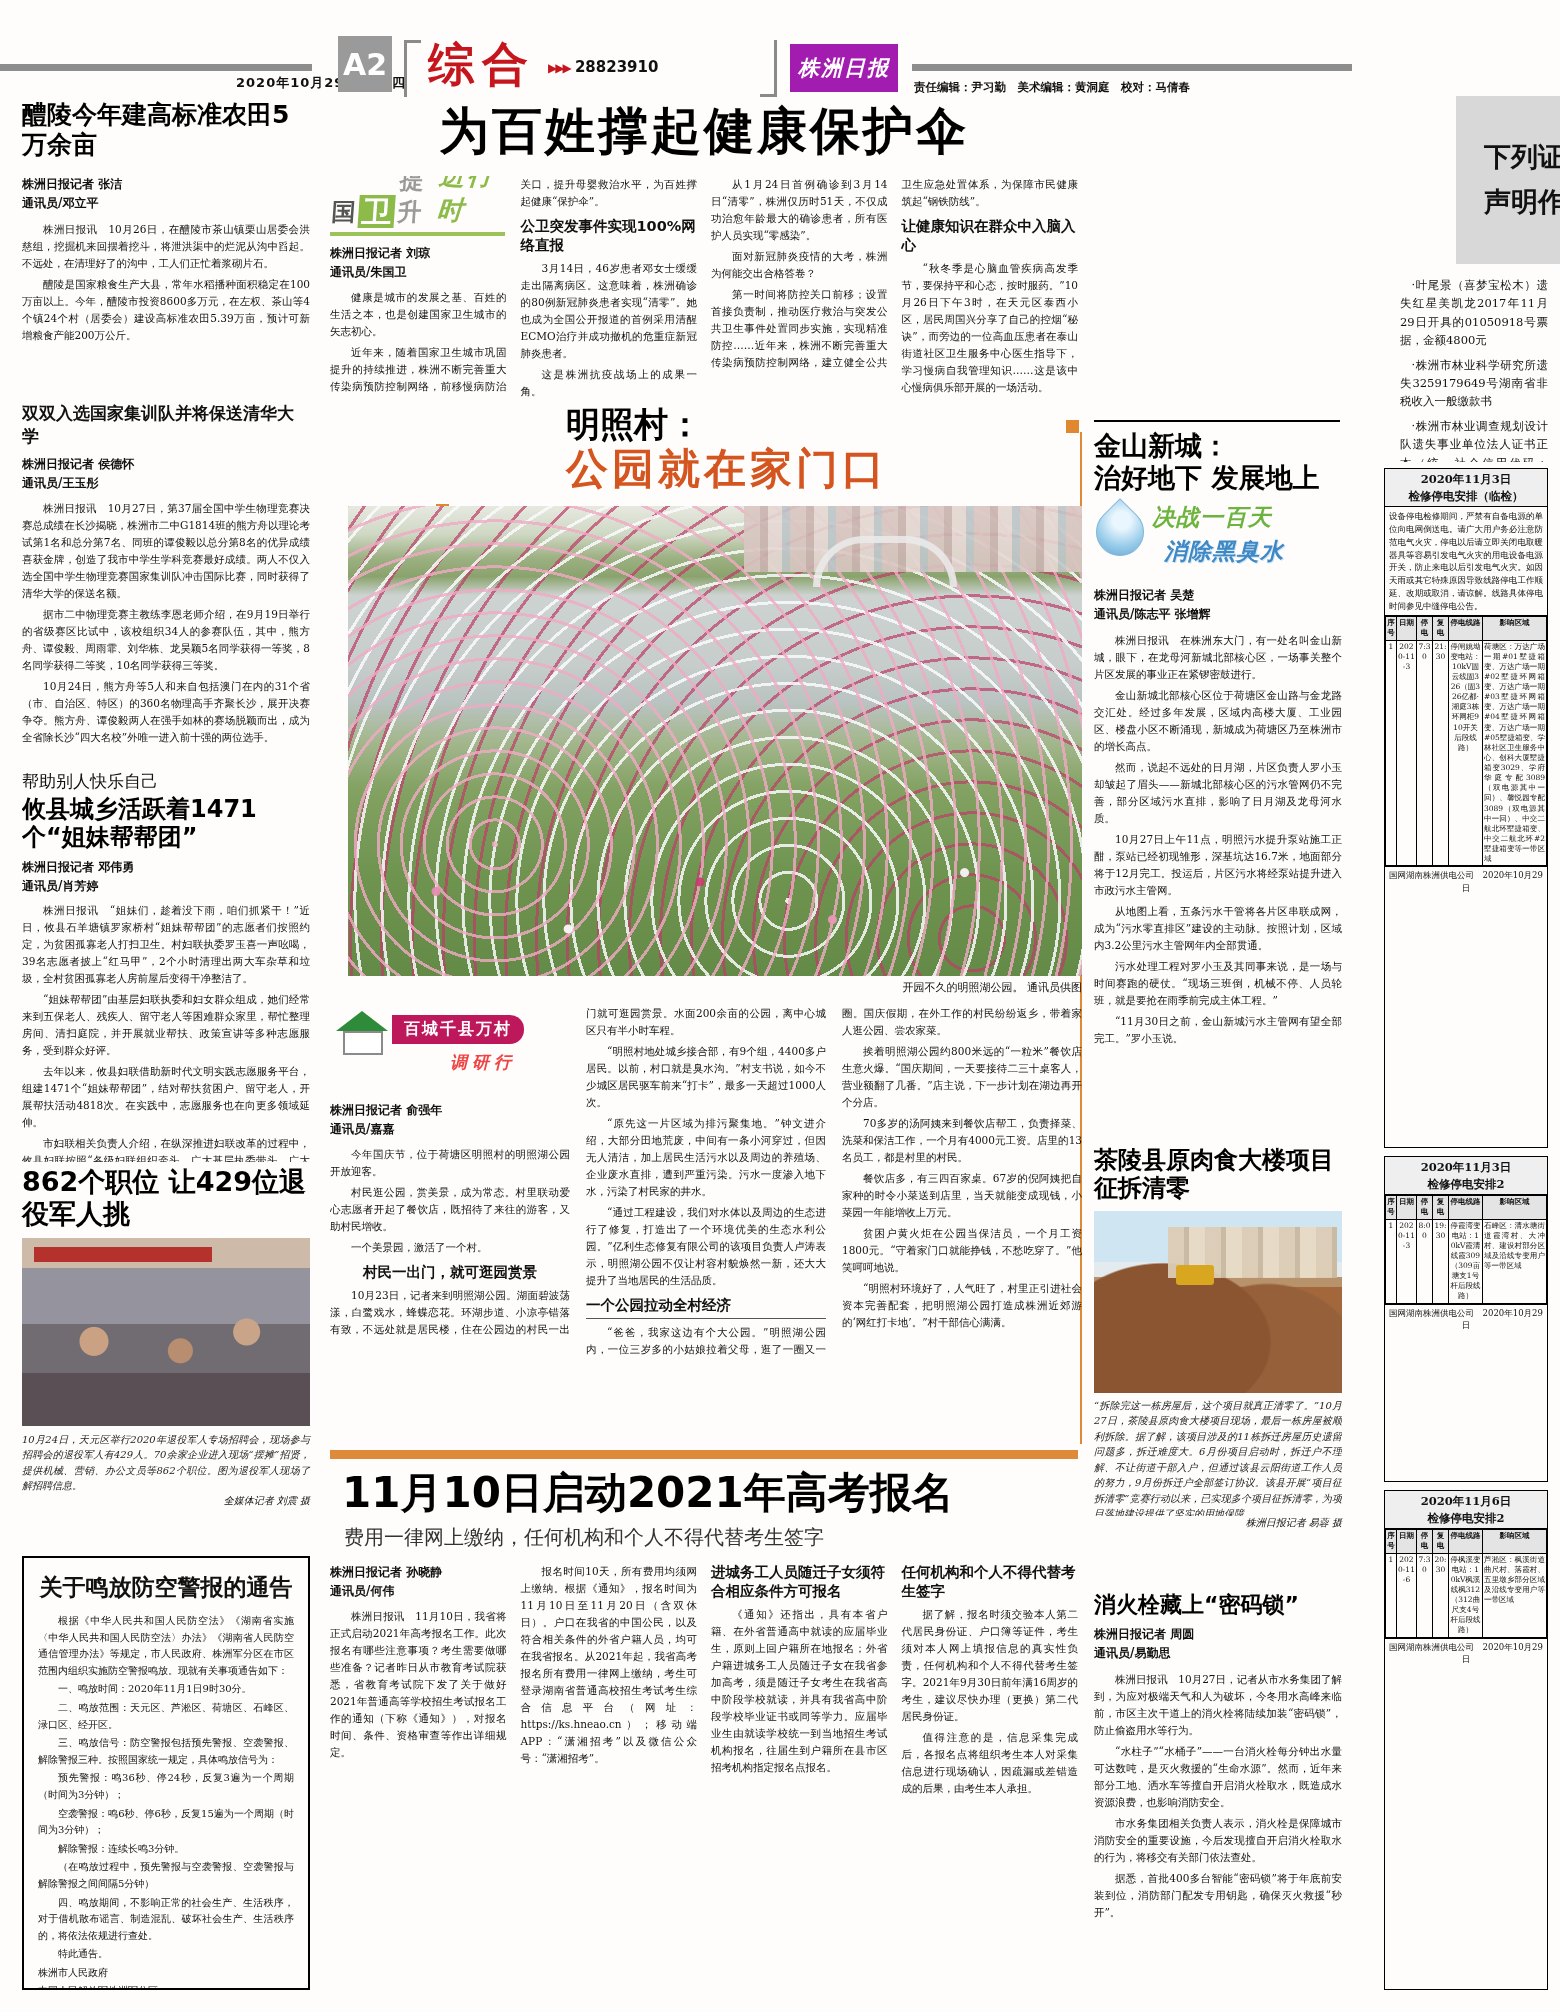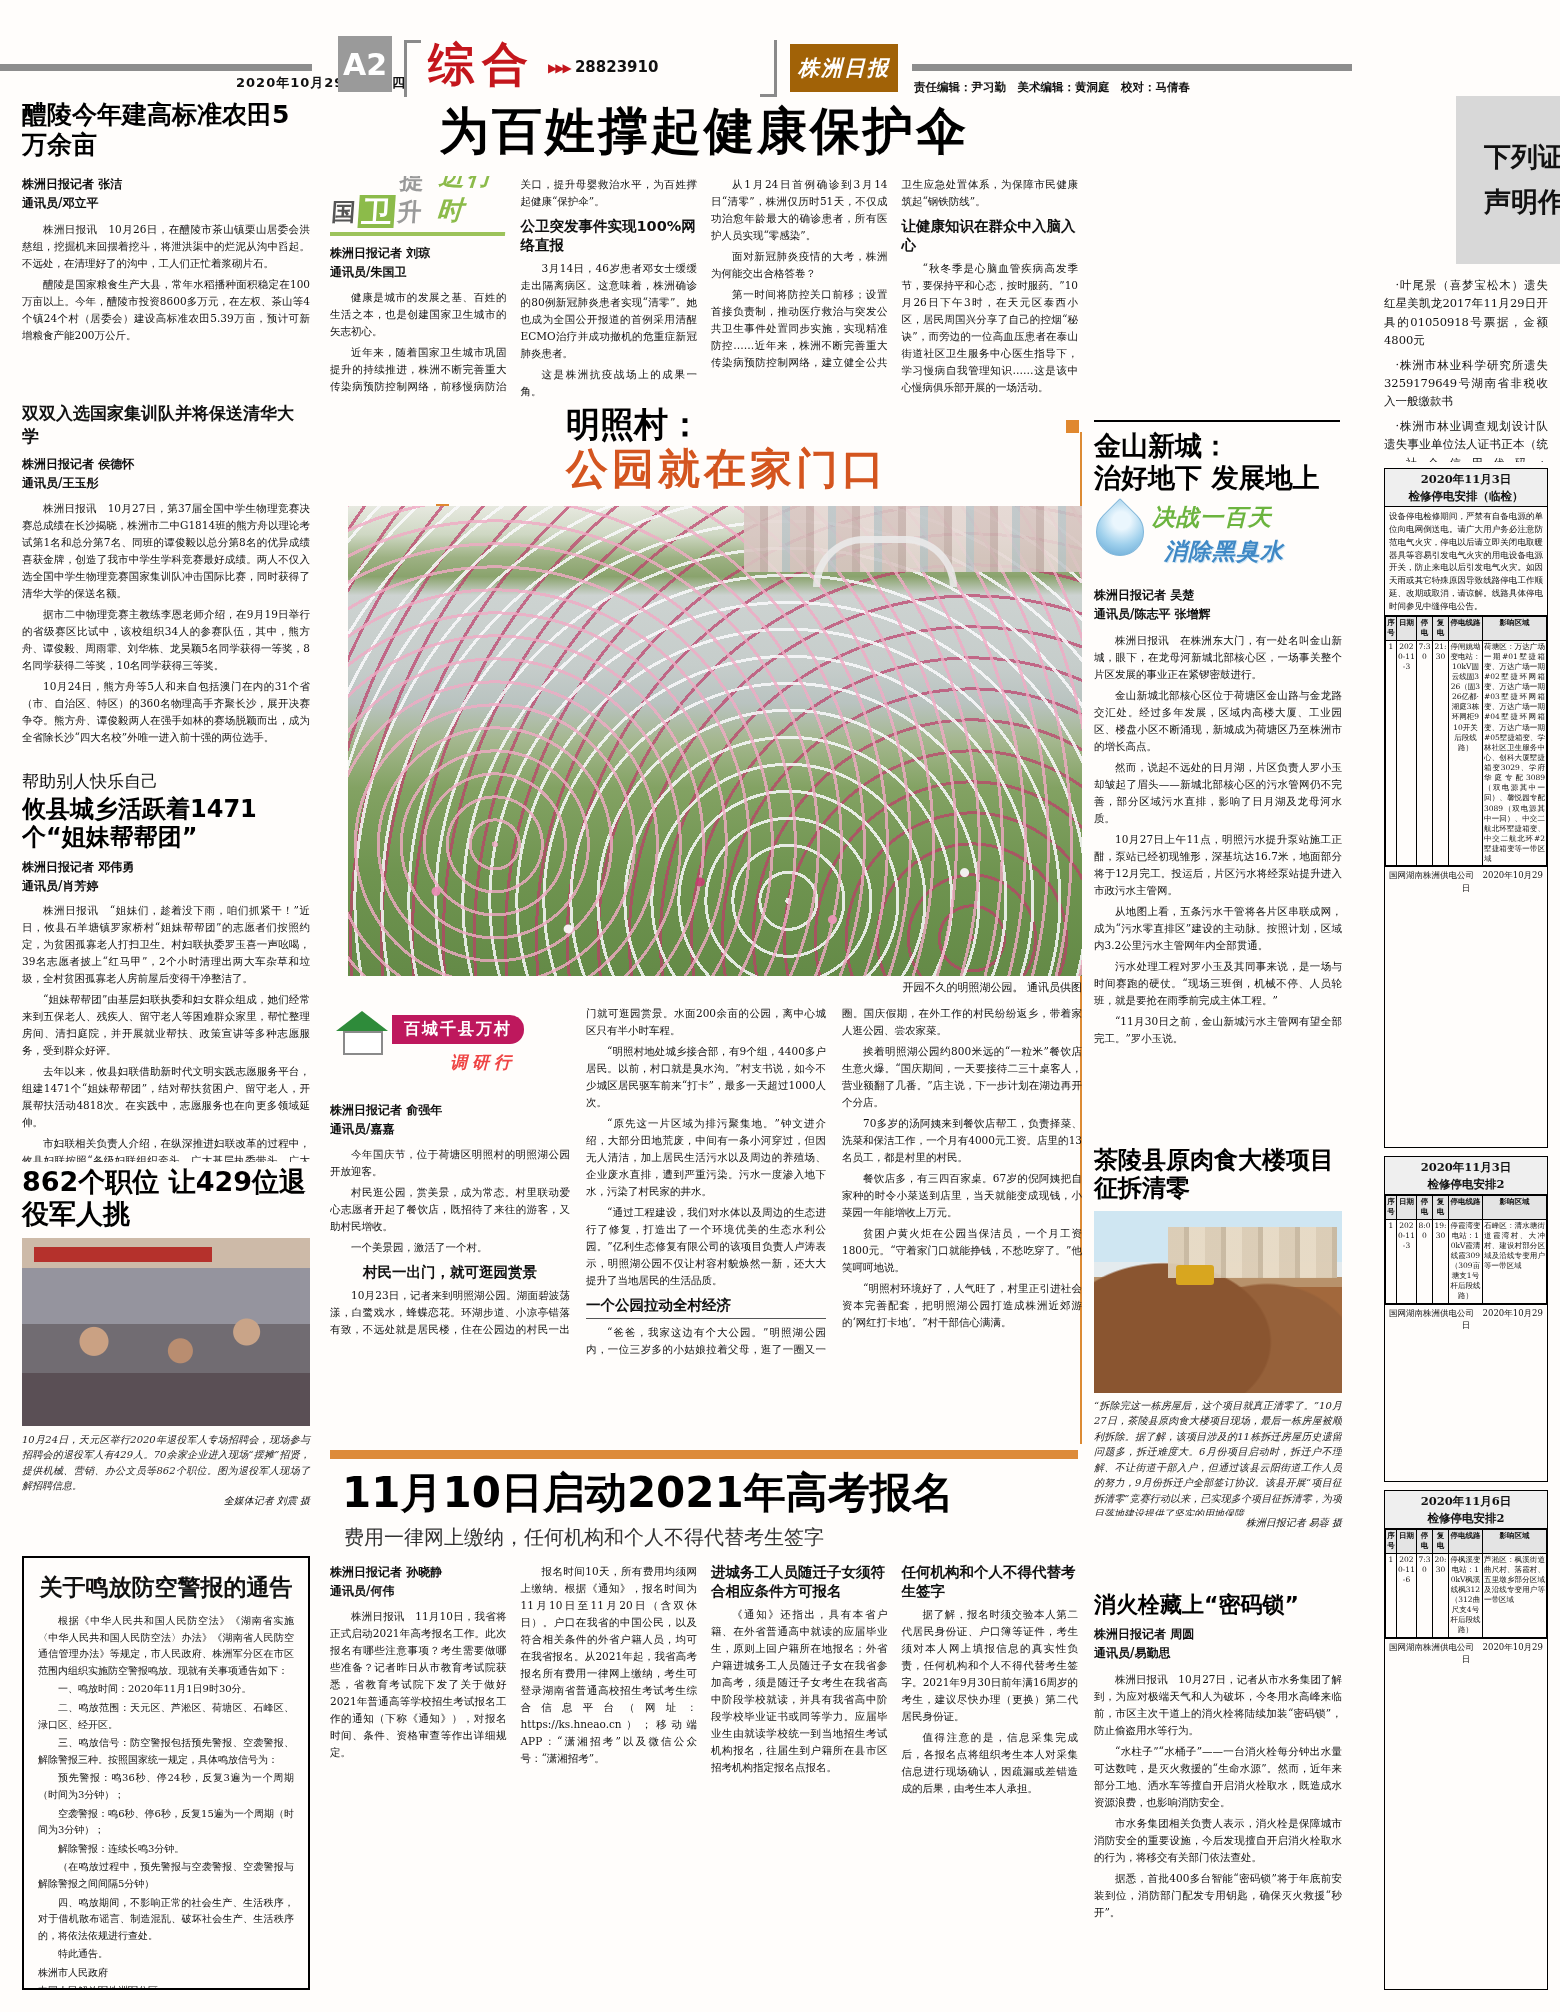--- a/index.html
+++ b/index.html
@@ -11,21 +11,21 @@
   .hbar{background:#8d8d8d;height:7px;}
   .date{font-size:13px;font-weight:bold;letter-spacing:1px;}
   .a2box{width:54px;height:56px;background:#9a9a9a;color:#fff;font-size:30px;font-weight:bold;
          display:flex;align-items:center;justify-content:center;}
   .brk{width:14px;height:54px;}
   .brk.open{border-left:3px solid #8a8a8a;border-top:3px solid #8a8a8a;}
   .brk.close{border-right:3px solid #8a8a8a;border-bottom:3px solid #8a8a8a;}
   .zonghe{font-size:46px;font-weight:900;color:#c4161c;letter-spacing:8px;}
   .phone{font-size:15px;font-weight:bold;}
   .phone .arr{color:#c4161c;font-size:12px;letter-spacing:-2px;}
-  .brand{width:108px;height:48px;background:#a16207;color:#fff;display:flex;align-items:center;
+  .brand{width:108px;height:48px;background:#a21caf;color:#fff;display:flex;align-items:center;
          justify-content:center;font-size:21px;font-weight:bold;font-style:italic;letter-spacing:2px;}
   .editors{font-size:11.5px;font-weight:bold;}
   
   .hl{font-family:"DejaVu Sans","Liberation Sans",sans-serif;font-weight:900;line-height:1.18;color:#000;}
   .by{font-size:12px;line-height:1.6;font-weight:bold;}
   .ps p{margin:0 0 4px 0;text-indent:2em;text-align:justify;font-size:10.5px;line-height:1.62;}
   .sub{font-family:"DejaVu Sans","Liberation Sans",sans-serif;font-weight:bold;font-size:14.5px;
        margin:7px 0 5px 0;break-inside:avoid;}
   .cols4{column-count:4;column-gap:14px;overflow:hidden;}
   .cols3{column-count:3;column-gap:16px;overflow:hidden;}
@@ -89,21 +89,21 @@
       text-shadow:1px 1px 0 #cfe6f4;}
   
   .noticebox{border:2px solid #000;padding:12px 14px;box-sizing:border-box;}
   .noticebox h2{font-size:23px;text-align:center;margin:2px 0 10px 0;font-weight:900;
       font-family:"DejaVu Sans",sans-serif;}
   .noticebox p{font-size:10px;line-height:1.66;text-indent:2em;text-align:justify;margin:0 0 2px 0;}
   .sig{text-align:right;font-size:10.5px;line-height:1.8;text-indent:0 !important;}
   
   .sb-title{background:#d8d8d8;text-align:center;font-size:27px;font-weight:900;line-height:1.65;
       font-family:"DejaVu Sans",sans-serif;display:flex;flex-direction:column;justify-content:center;}
-  .sb-items p{font-size:11.5px;line-height:1.6;text-indent:1em;text-align:justify;margin:0 0 6px 0;}
+  .sb-items p{font-size:11.5px;line-height:1.6;text-indent:1em;text-align:justify;margin:0 0 6px 16px;}
   .obox{border:1.5px solid #000;box-sizing:border-box;font-size:8.5px;overflow:hidden;}
   .obox .oh{border-bottom:1.5px solid #000;text-align:center;font-weight:bold;font-size:11.5px;
       line-height:1.45;padding:2px 0;background:#efefef;}
   .obox .onote{padding:3px 4px;text-align:justify;line-height:1.5;border-bottom:1.5px solid #000;}
   .otab{width:100%;border-collapse:collapse;table-layout:fixed;}
   .otab th,.otab td{border:1px solid #000;font-size:7.5px;line-height:1.35;padding:1px;
       vertical-align:top;word-break:break-all;text-align:center;}
   .otab th{background:#e4e4e4;}
   .otab td.area{text-align:justify;}
   .ofoot{border-top:1.5px solid #000;text-align:center;font-size:8.5px;line-height:1.5;padding:2px;}

